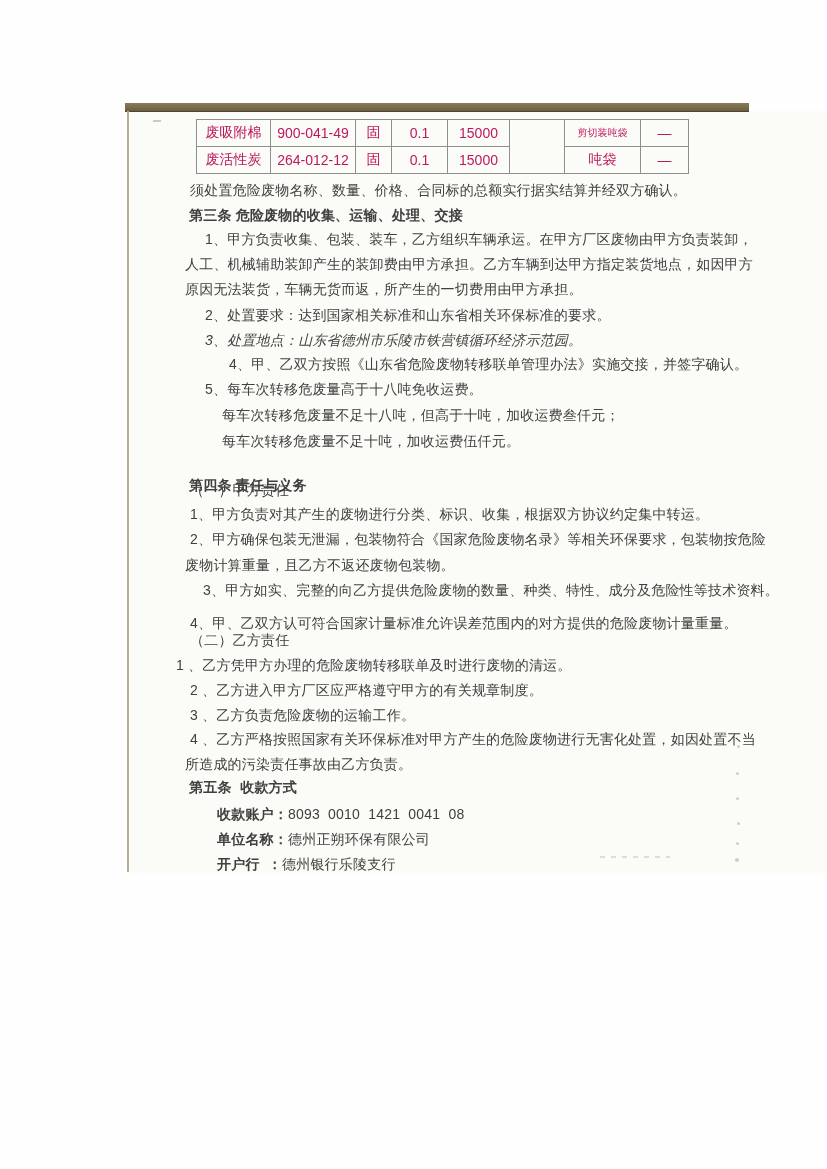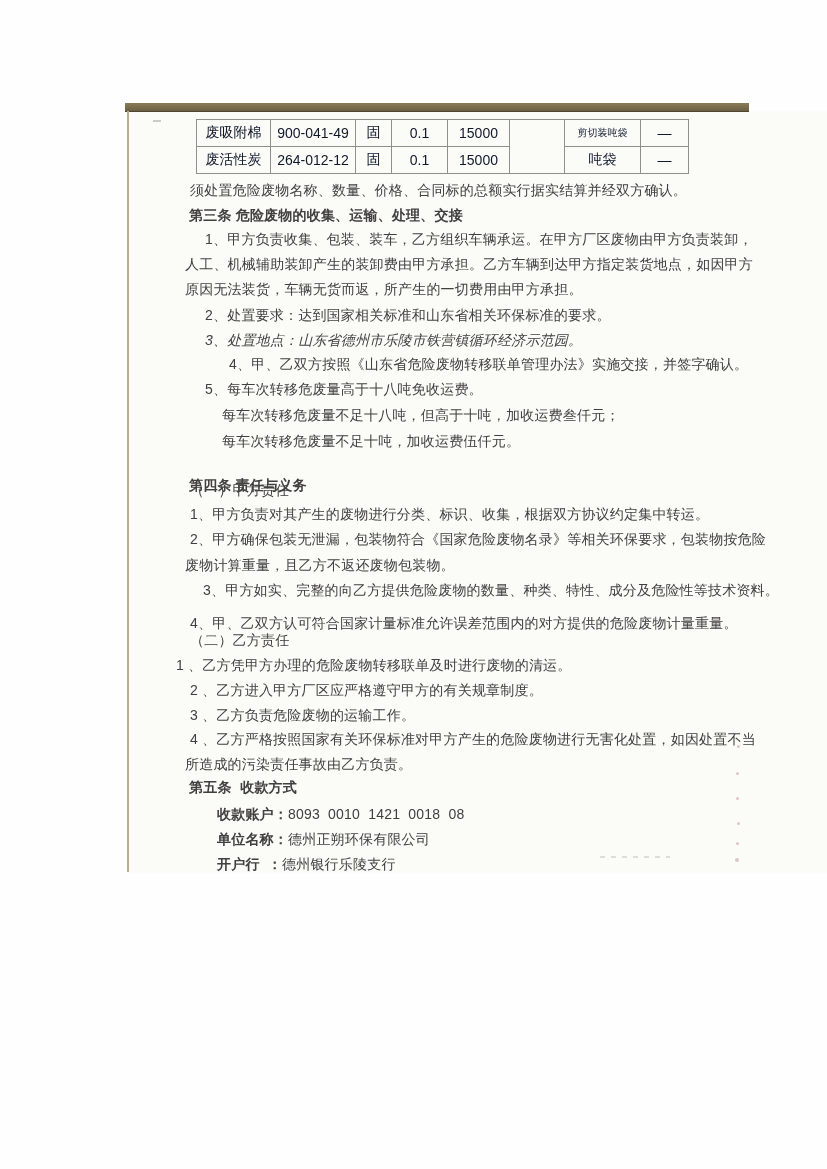--- a/index.html
+++ b/index.html
@@ -36,21 +36,21 @@
     left: 127px; top: 111px;
     width: 2px; height: 761px;
     background: #b9ad8e;
   }
   
   .waste-table {
     position: absolute;
     left: 196px; top: 119px;
     border-collapse: collapse;
     table-layout: fixed;
-    color: #0f172a;
+    color: #be185d;
   }
   .waste-table td {
     border: 1px solid #8f8f8c;
     text-align: center;
     vertical-align: middle;
     font-size: 14px;
     height: 26px;
     padding: 0 2px;
     overflow: hidden;
     white-space: nowrap;
@@ -153,21 +153,21 @@
       <div class="line" style="left: 185px; top: 556px;">废物计算重量，且乙方不返还废物包装物。</div>
       <div class="line" style="left: 203px; top: 581px;">3、甲方如实、完整的向乙方提供危险废物的数量、种类、特性、成分及危险性等技术资料。</div>
       <div class="line" style="left: 190px; top: 606px; margin-top: 8px;">4、甲、乙双方认可符合国家计量标准允许误差范围内的对方提供的危险废物计量重量。</div>
       <div class="line" style="left: 190px; top: 631px;">（二）乙方责任</div>
       <div class="line" style="left: 176px; top: 656px;">1 、乙方凭甲方办理的危险废物转移联单及时进行废物的清运。</div>
       <div class="line" style="left: 190px; top: 681px;">2 、乙方进入甲方厂区应严格遵守甲方的有关规章制度。</div>
       <div class="line" style="left: 190px; top: 706px;">3 、乙方负责危险废物的运输工作。</div>
       <div class="line" style="left: 190px; top: 730px;">4 、乙方严格按照国家有关环保标准对甲方产生的危险废物进行无害化处置，如因处置不当</div>
       <div class="line" style="left: 185px; top: 755px;">所造成的污染责任事故由乙方负责。</div>
       <div class="line bold" style="left: 189px; top: 779px; font-family: Liberation Mono, monospace;">第五条 收款方式</div>
-      <div class="line" style="left: 217px; top: 805px;"><span class="lbl">收款账户：</span><span>8093  0010  1421  0018  08</span></div>
+      <div class="line" style="left: 217px; top: 805px;"><span class="lbl">收款账户：</span><span>8093  0010  1421  0041  08</span></div>
       <div class="line" style="left: 217px; top: 830px;"><span class="lbl">单位名称：</span><span>德州正朔环保有限公司</span></div>
       <div class="line" style="left: 217px; top: 855px;"><span class="lbl">开户行  ：</span><span>德州银行乐陵支行</span></div>
     </div>
 
   <div class="speck" style="left:737px; top:745px;"></div>
   <div class="speck" style="left:736px; top:772px;"></div>
   <div class="speck" style="left:736px; top:797px;"></div>
   <div class="speck" style="left:737px; top:822px;"></div>
   <div class="speck" style="left:736px; top:842px;"></div>
   <div class="speck" style="left:735px; top:858px; width:4px; height:4px;"></div>

